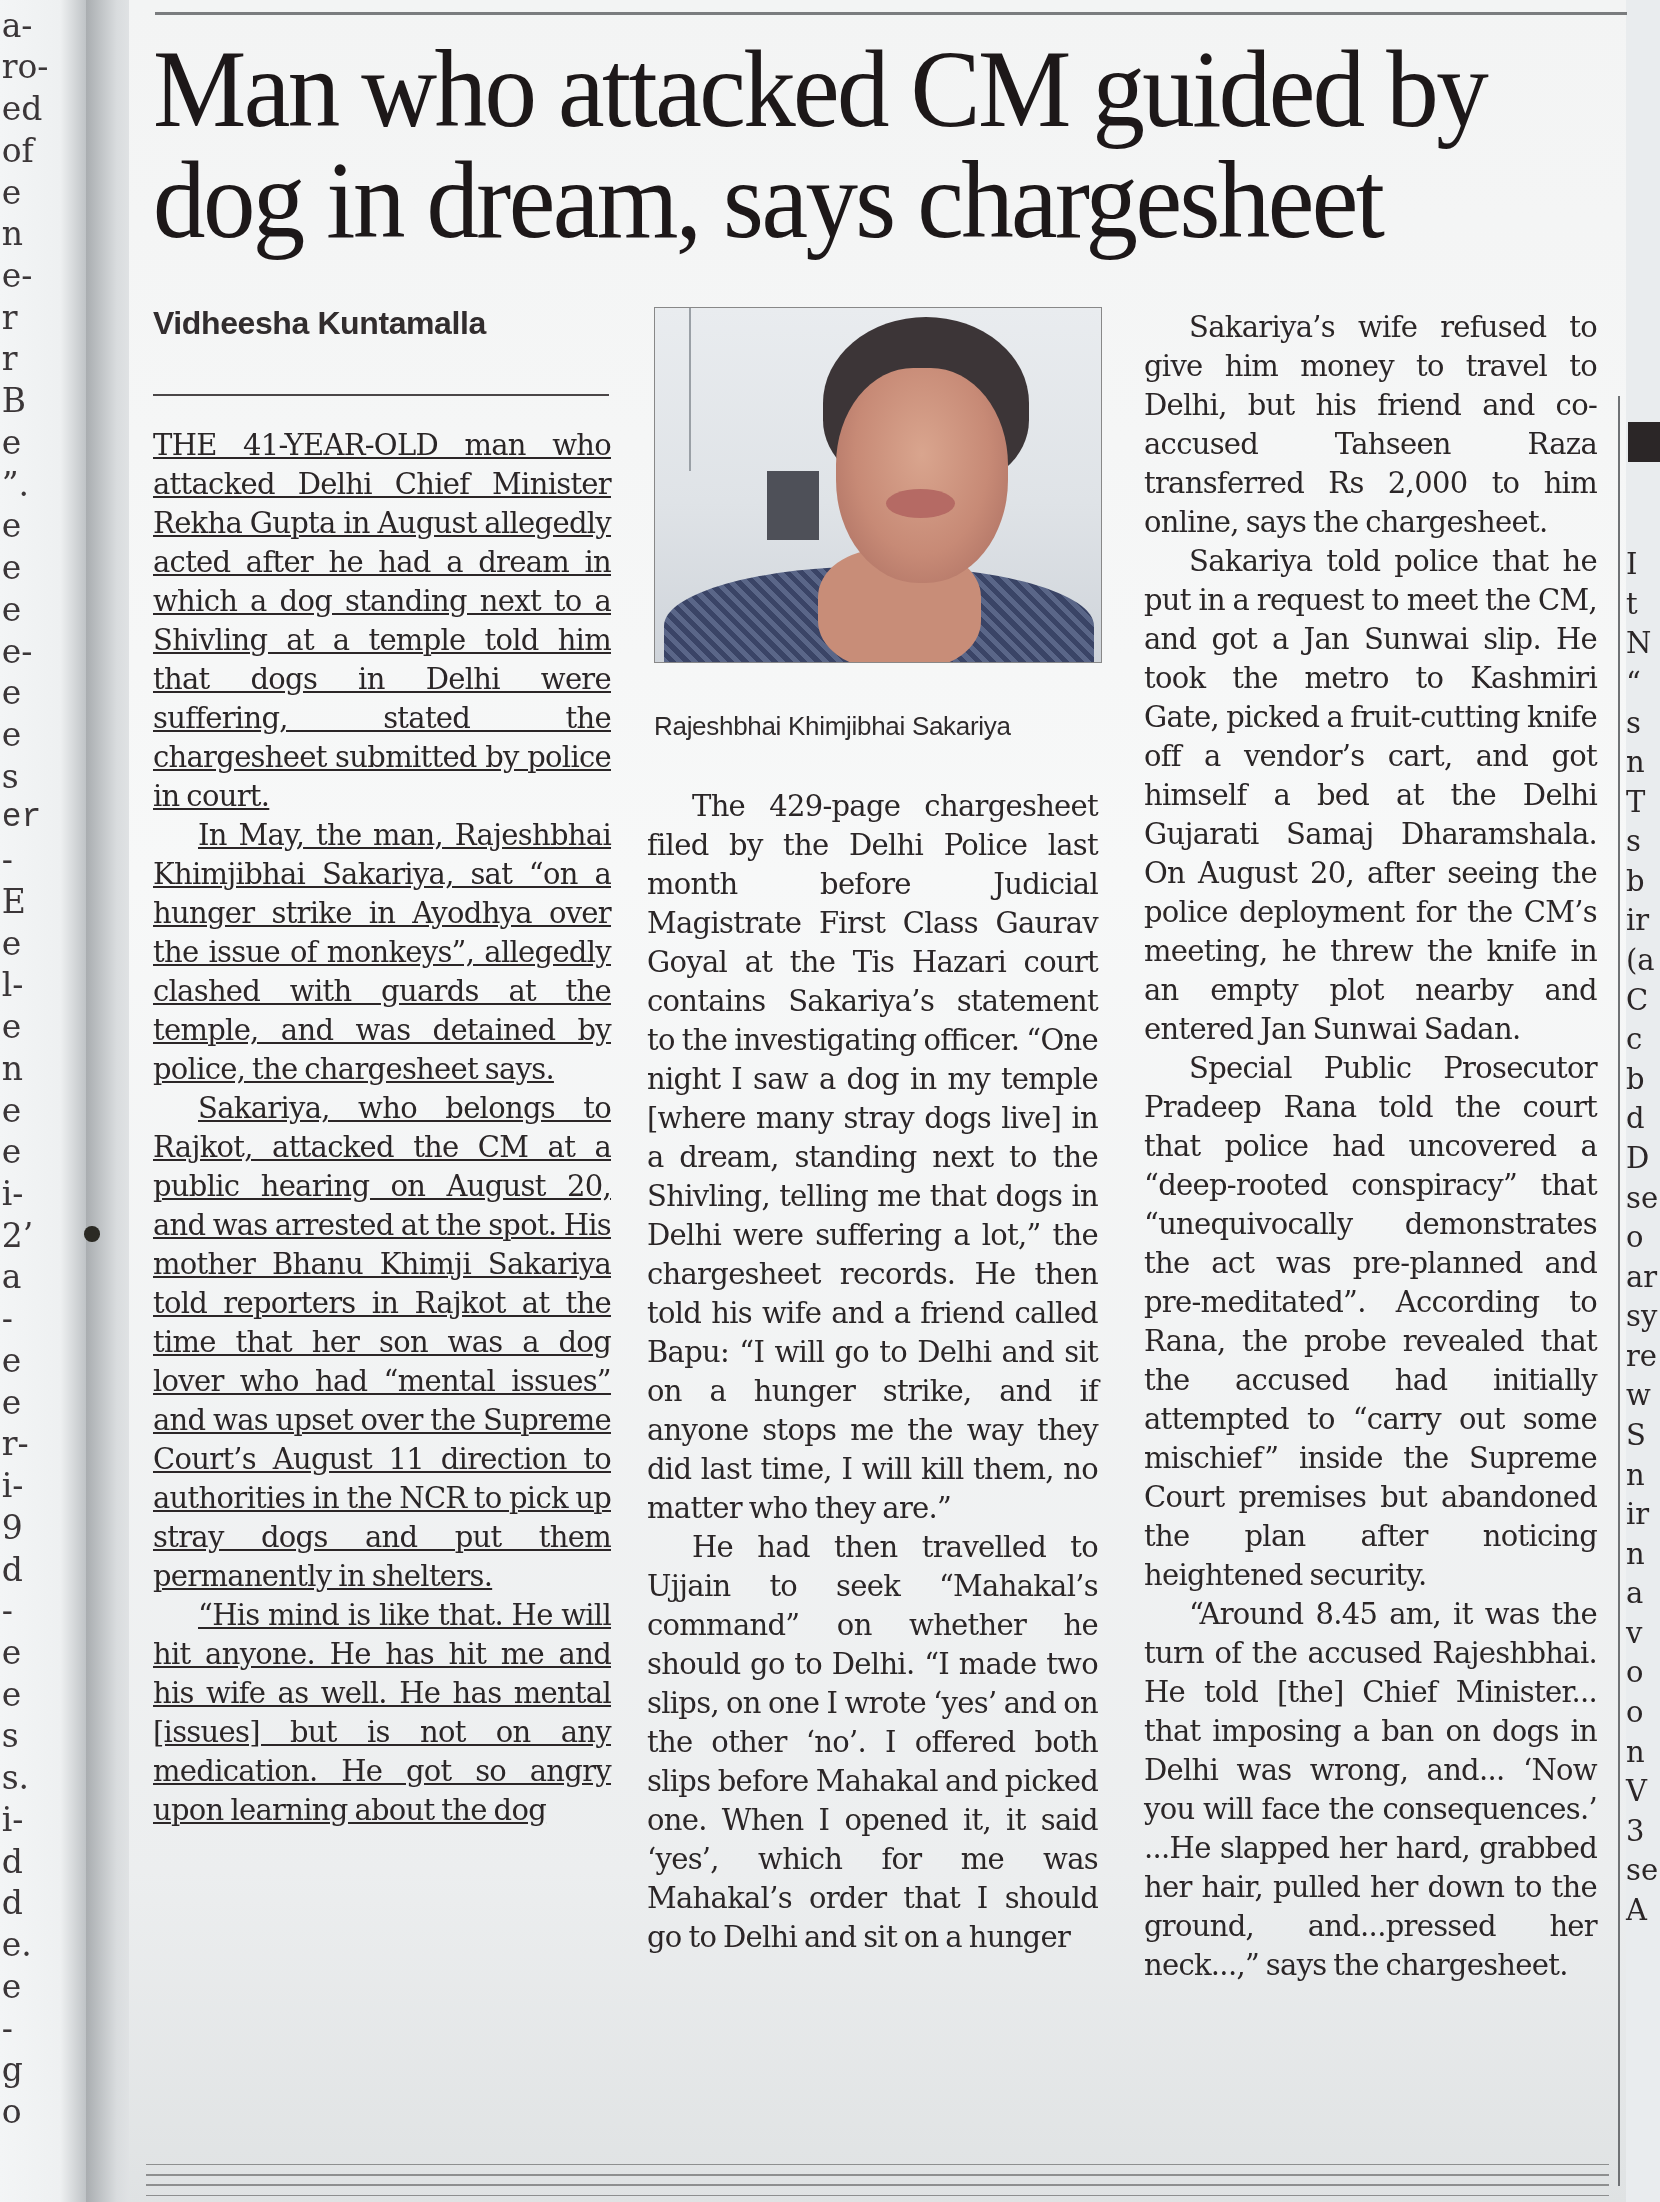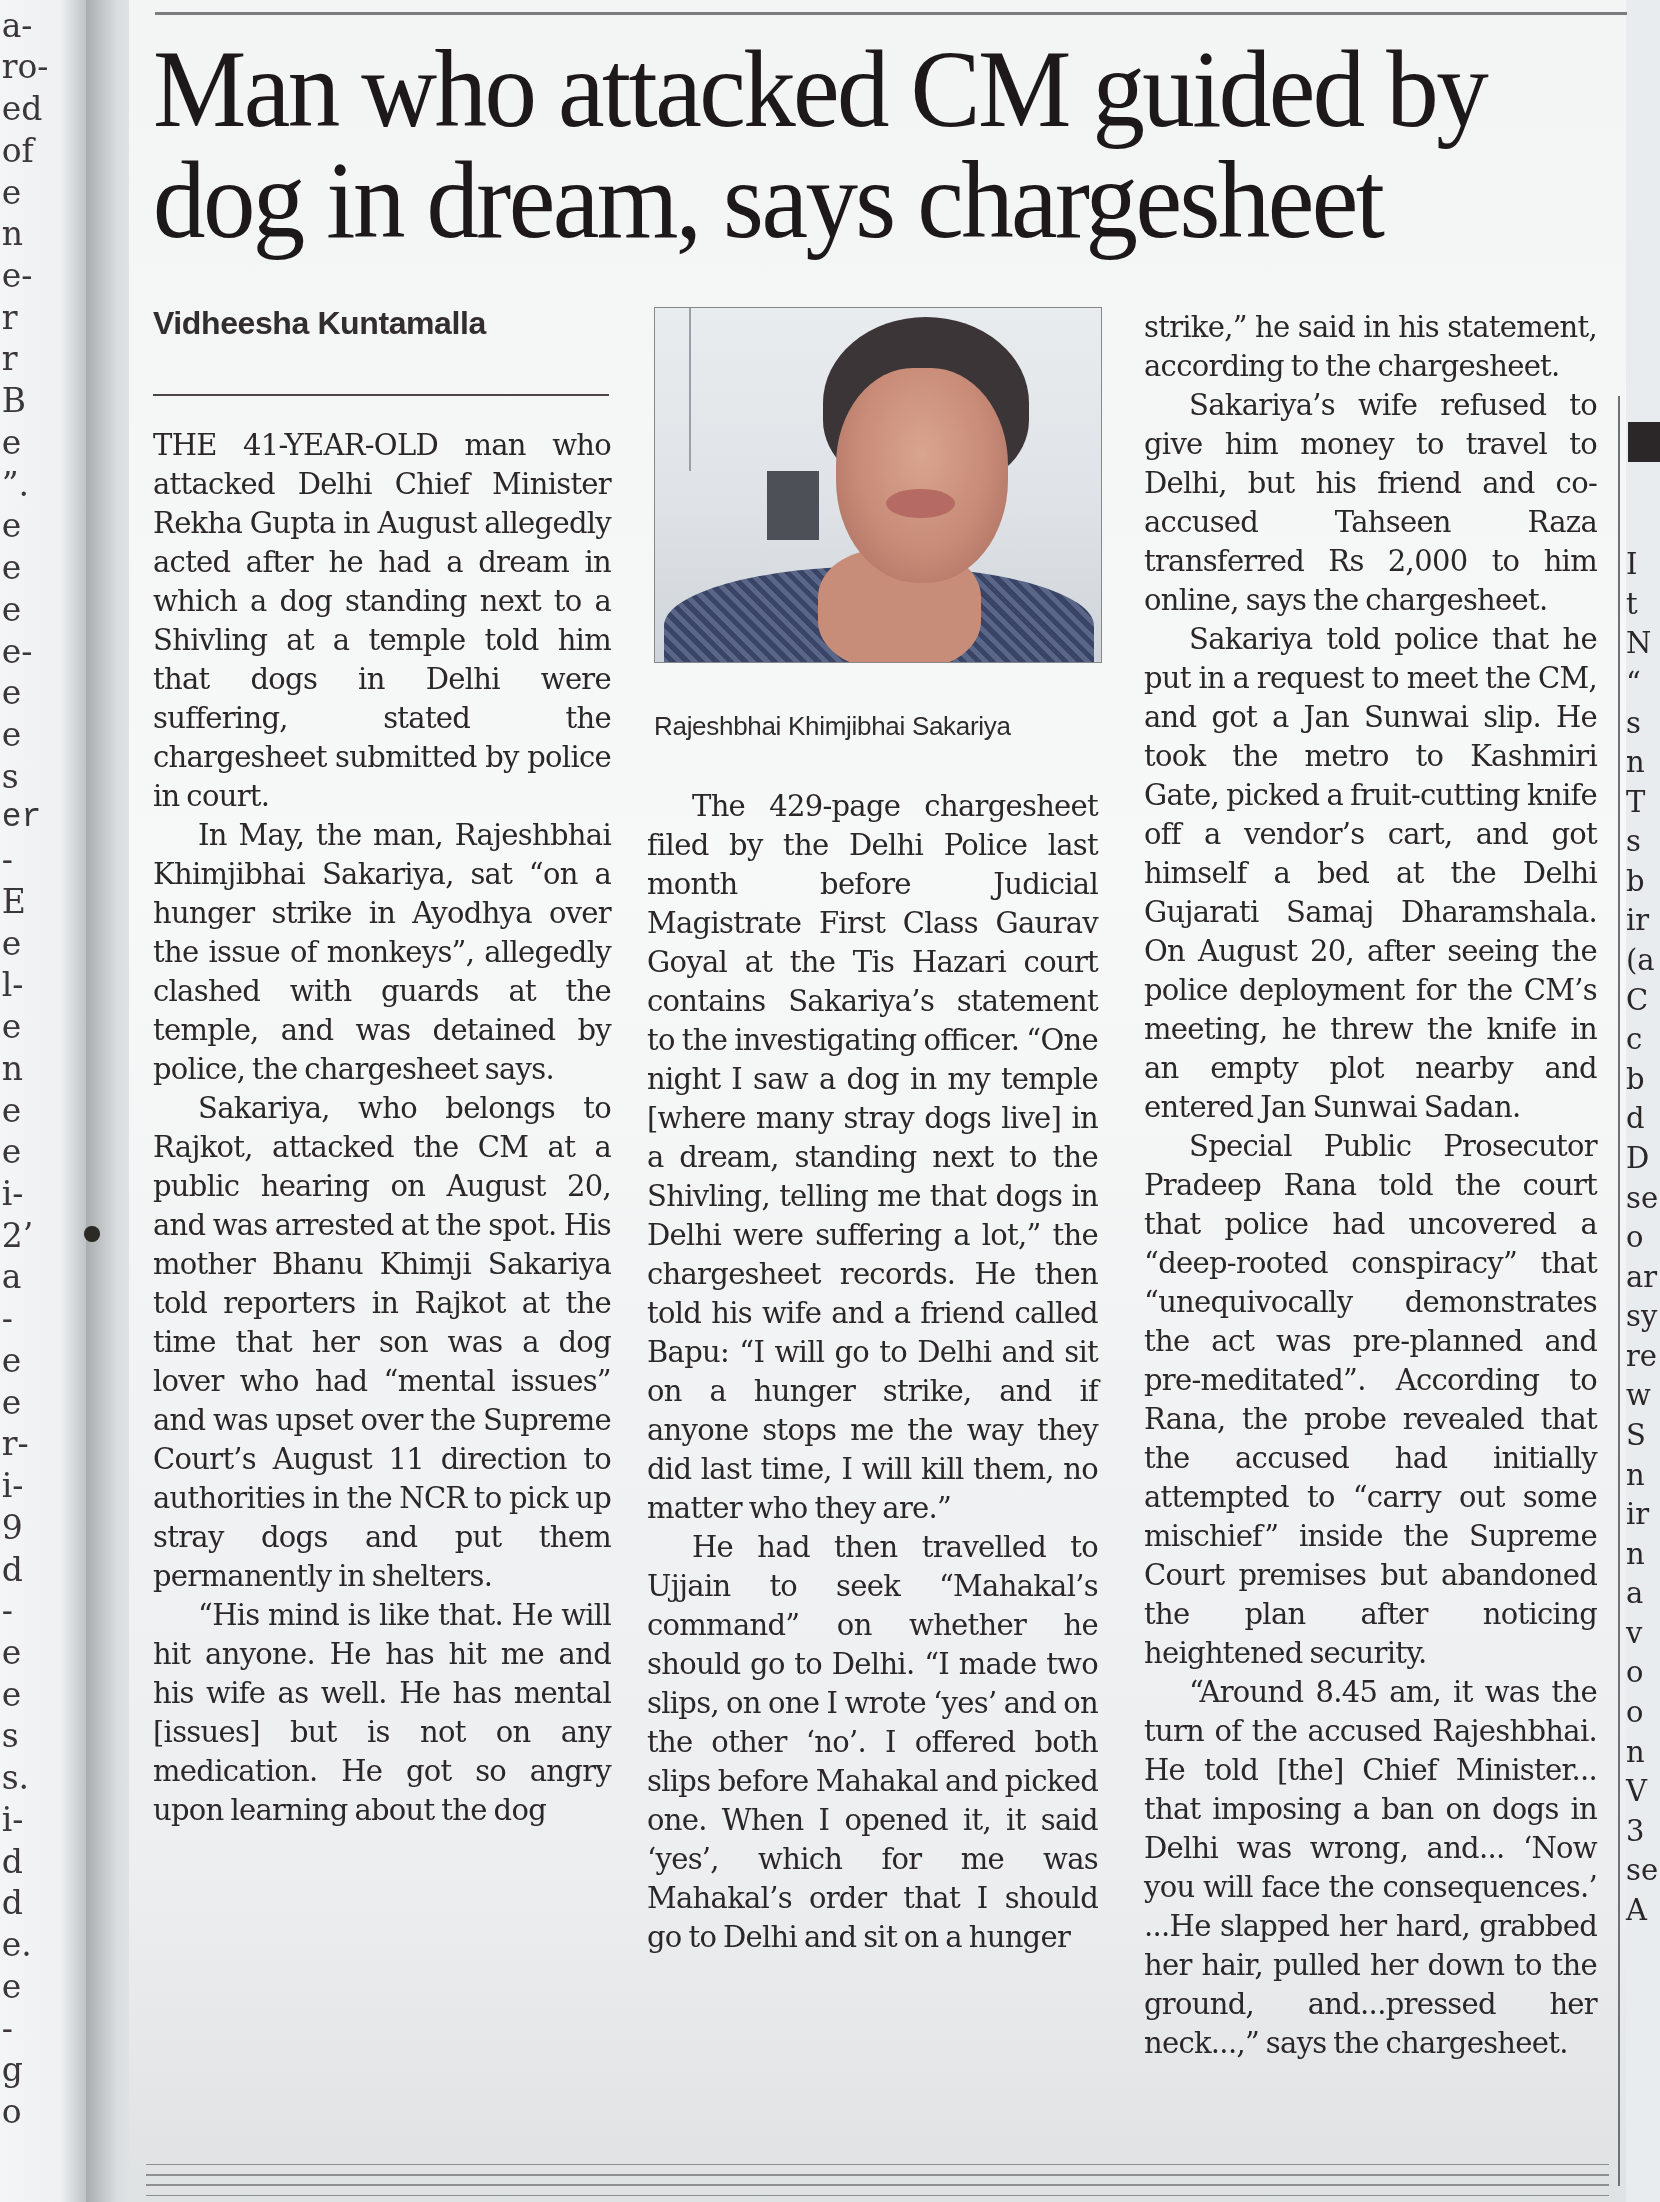--- a/index.html
+++ b/index.html
@@ -42,21 +42,21 @@
     font-family:"DejaVu Serif", serif; font-style:italic;
     font-size:29px; color:#322d2e; margin-top:3.4px; letter-spacing:-0.4px;
   }
   .byline-rule { position:absolute; left:153px; top:394px; width:456px; height:1.7px; background:#4a4647; }
   .col {
     position:absolute; font-size:29px; line-height:39px; color:#2b2627;
     letter-spacing:-0.7px; word-spacing:-1.7px;
   }
   .col p { margin:0; text-align:justify; text-align-last:left; hyphens:manual; }
   .col p.indent { text-indent:45px; }
-  .col1 { left:153px; top:426px; width:458px; }
+  .col1 { left:153px; top:426px; width:458px;text-decoration:underline; }
   .col2 { left:647px; top:787px; width:451px; }
   .col3 { left:1144px; top:308px; width:453px; }
   .photo {
     position:absolute; left:654px; top:307px; width:446px; height:354px;
     border:1.7px solid #888; overflow:hidden;
     background:linear-gradient(180deg,#e9ecef 0%,#dfe3e7 55%,#cfd4da 100%);
   }
   .photo .wall { position:absolute; left:34px; top:0; width:1.7px; height:163px; background:#9aa0a6; }
   .photo .frame { position:absolute; left:112px; top:163px; width:52px; height:69px; background:#4e5058; }
   .photo .hair { position:absolute; left:168px; top:8.6px; width:206px; height:172px; border-radius:50% 50% 40% 40%; background:#3c3537; }
@@ -161,21 +161,20 @@
   <div class="lips"></div>
 </div>
 <div class="caption">Rajeshbhai Khimjibhai Sakariya</div>
 
 <div class="col col2">
   <p class="indent">The 429-page chargesheet filed by the Delhi Police last month before Judicial Magistrate First Class Gaurav Goyal at the Tis Hazari court contains Sakariya’s statement to the investigating officer. “One night I saw a dog in my temple [where many stray dogs live] in a dream, standing next to the Shivling, telling me that dogs in Delhi were suffering a lot,” the chargesheet records. He then told his wife and a friend called Bapu: “I will go to Delhi and sit on a hunger strike, and if anyone stops me the way they did last time, I will kill them, no matter who they are.”</p>
   <p class="indent">He had then travelled to Ujjain to seek “Mahakal’s command” on whether he should go to Delhi. “I made two slips, on one I wrote ‘yes’ and on the other ‘no’. I offered both slips before Mahakal and picked one. When I opened it, it said ‘yes’, which for me was Mahakal’s order that I should go to Delhi and sit on a hunger</p>
 </div>
 
 <div class="col col3">
-  <p>strike,” he said in his statement, according to the chargesheet.</p>
   <p class="indent">Sakariya’s wife refused to give him money to travel to Delhi, but his friend and co-accused Tahseen Raza transferred Rs 2,000 to him online, says the chargesheet.</p>
   <p class="indent">Sakariya told police that he put in a request to meet the CM, and got a Jan Sunwai slip. He took the metro to Kashmiri Gate, picked a fruit-cutting knife off a vendor’s cart, and got himself a bed at the Delhi Gujarati Samaj Dharamshala. On August 20, after seeing the police deployment for the CM’s meeting, he threw the knife in an empty plot nearby and entered Jan Sunwai Sadan.</p>
   <p class="indent">Special Public Prosecutor Pradeep Rana told the court that police had uncovered a “deep-rooted conspiracy” that “unequivocally demonstrates the act was pre-planned and pre-meditated”. According to Rana, the probe revealed that the accused had initially attempted to “carry out some mischief” inside the Supreme Court premises but abandoned the plan after noticing heightened security.</p>
   <p class="indent">“Around 8.45 am, it was the turn of the accused Rajeshbhai. He told [the] Chief Minister... that imposing a ban on dogs in Delhi was wrong, and... ‘Now you will face the consequences.’ ...He slapped her hard, grabbed her hair, pulled her down to the ground, and...pressed her neck...,” says the chargesheet.</p>
 </div>
 
 <div class="right-rule"></div>
 <div class="right-head"></div>
 <div class="right-frags" id="right-frags">
     <span class="frag" style="top: 146px;">I</span>

